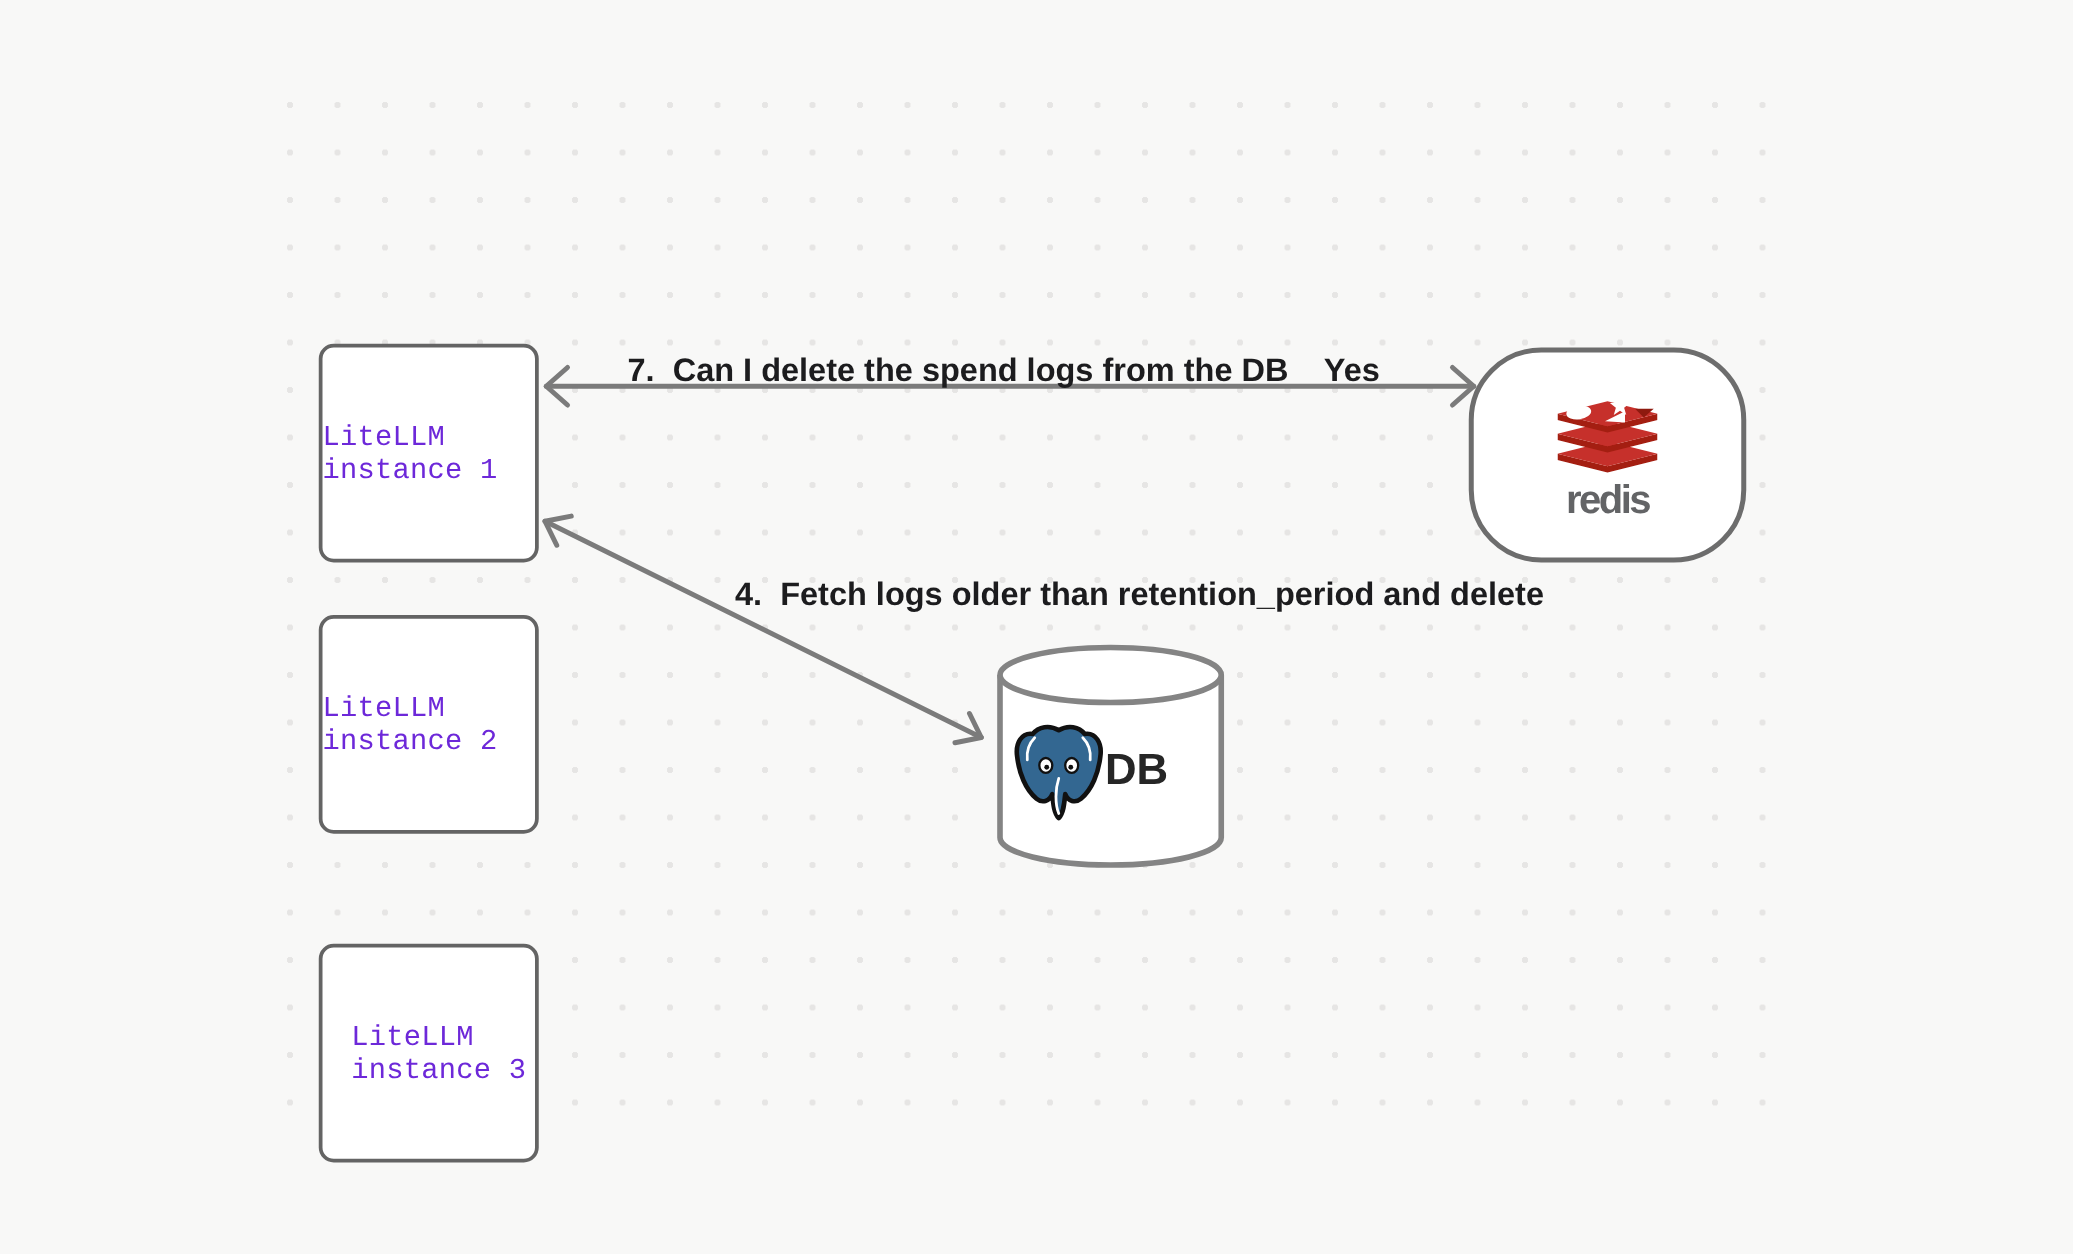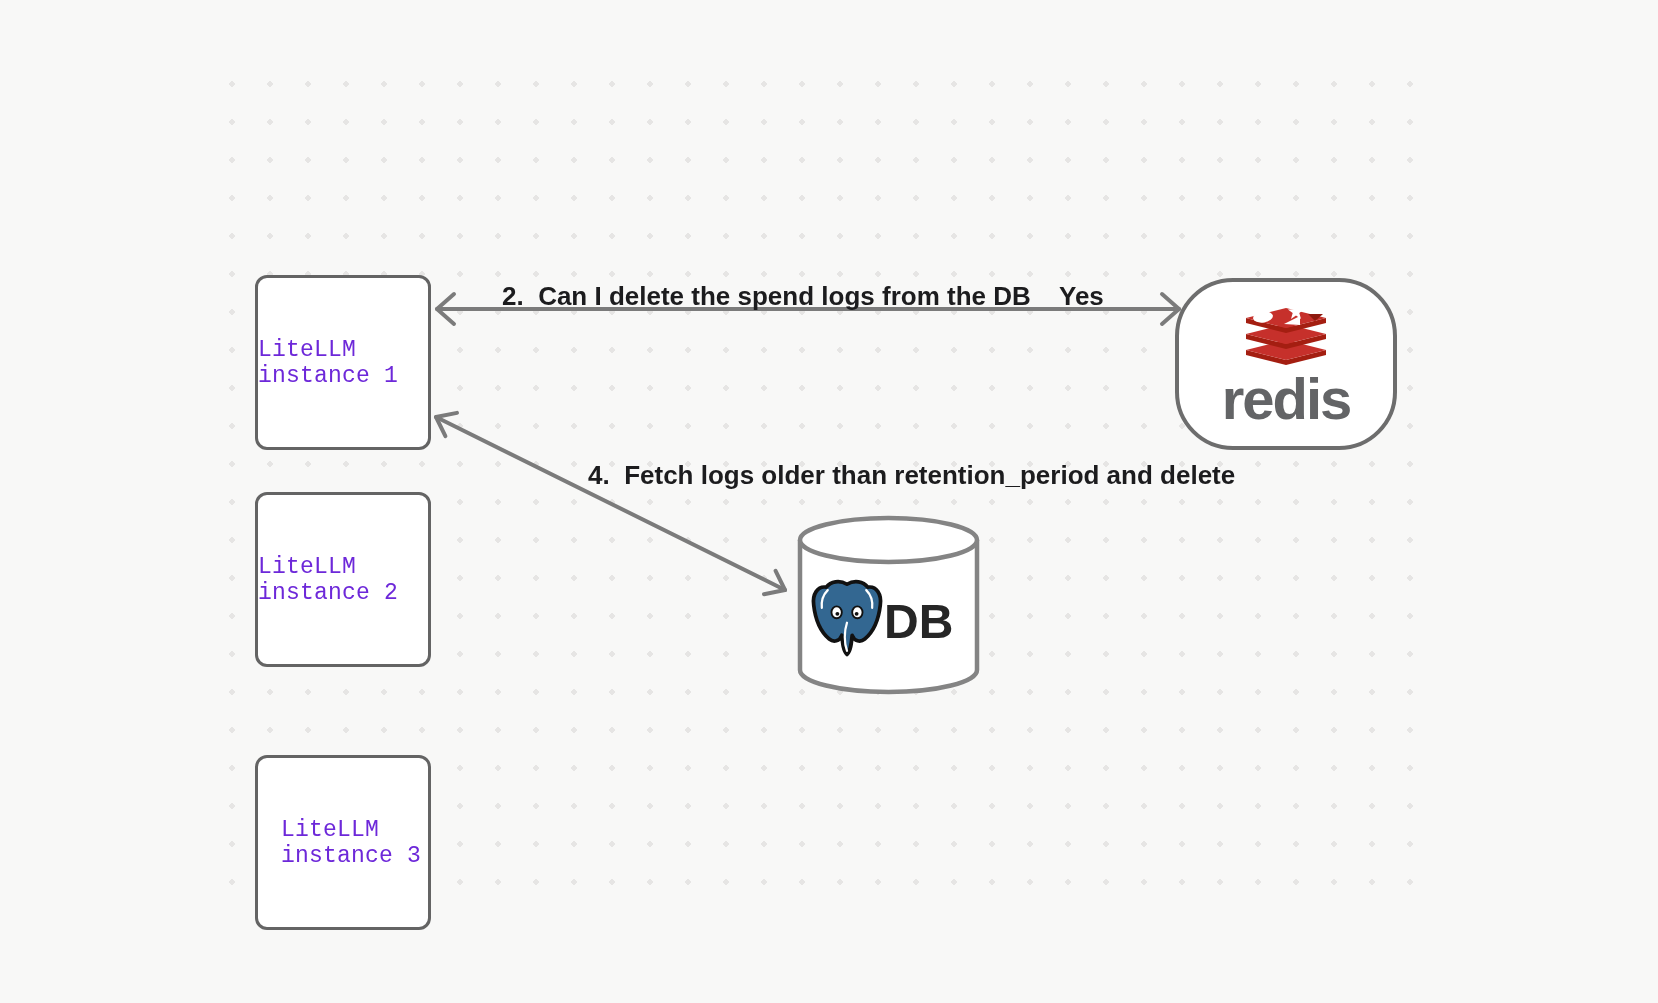--- a/index.html
+++ b/index.html
@@ -69,39 +69,39 @@
     left: 796px; top: 514px;
     width: 185px; height: 184px;
   }
   .db-node svg.cylinder { position: absolute; left: 0; top: 0; }
   .db-elephant {
     position: absolute; left: 14px; top: 64px;
     width: 74px; height: 82px;
   }
   .db-label {
     position: absolute; left: 88px; top: 84px;
-    font-size: 48px; font-weight: 600;
+    font-size: 35px; font-weight: 600;
     color: #262626; line-height: 1;
   }
 
   .redis-node {
     position: absolute;
     left: 1175px; top: 278px;
     width: 222px; height: 172px;
     background: #ffffff;
     border: 4px solid #6d6d6d;
     border-radius: 58px;
     box-sizing: border-box;
     display: flex; flex-direction: column;
     align-items: center; justify-content: center;
     padding-top: 2px;
   }
   .redis-cubes { width: 80px; height: 66px; margin-bottom: 2px; }
   .redis-wordmark {
-    font-size: 58px; font-weight: bold;
+    font-size: 32px; font-weight: bold;
     color: #636466;
     letter-spacing: -2px;
     line-height: 1;
     text-transform: lowercase;
   }
 </style>
 </head>
 <body>
 
 <div class="stage">
@@ -124,21 +124,21 @@
   <div class="node-box" id="box-instance1">
     <span class="node-label">LiteLLM instance 1</span>
   </div>
   <div class="node-box" id="box-instance2">
     <span class="node-label">LiteLLM instance 2</span>
   </div>
   <div class="node-box" id="box-instance3">
     <span class="node-label">LiteLLM instance 3</span>
   </div>
 
-  <div class="edge-label" id="edge1-label">2.  Can I delete the spend logs from the DB</div>
+  <div class="edge-label" id="edge1-label">7.  Can I delete the spend logs from the DB</div>
   <div class="edge-label" id="edge1-response">Yes</div>
   <div class="edge-label" id="edge2-label">4.  Fetch logs older than retention_period and delete</div>
 
   <div class="db-node">
     <svg class="cylinder" width="185" height="184" viewBox="0 0 185 184">
       <path d="M4,26 L4,156 A88.5,22 0 0 0 181,156 L181,26" fill="#ffffff" stroke="#848484" stroke-width="4.5"></path>
       <ellipse cx="92.5" cy="26" rx="88.5" ry="22" fill="#ffffff" stroke="#848484" stroke-width="4.5"></ellipse>
     </svg>
     <svg class="db-elephant" viewBox="0 0 100 110">
       <path d="M50,8 C40,2 28,4 22,12 C10,10 3,22 5,36 C7,54 14,72 26,82

